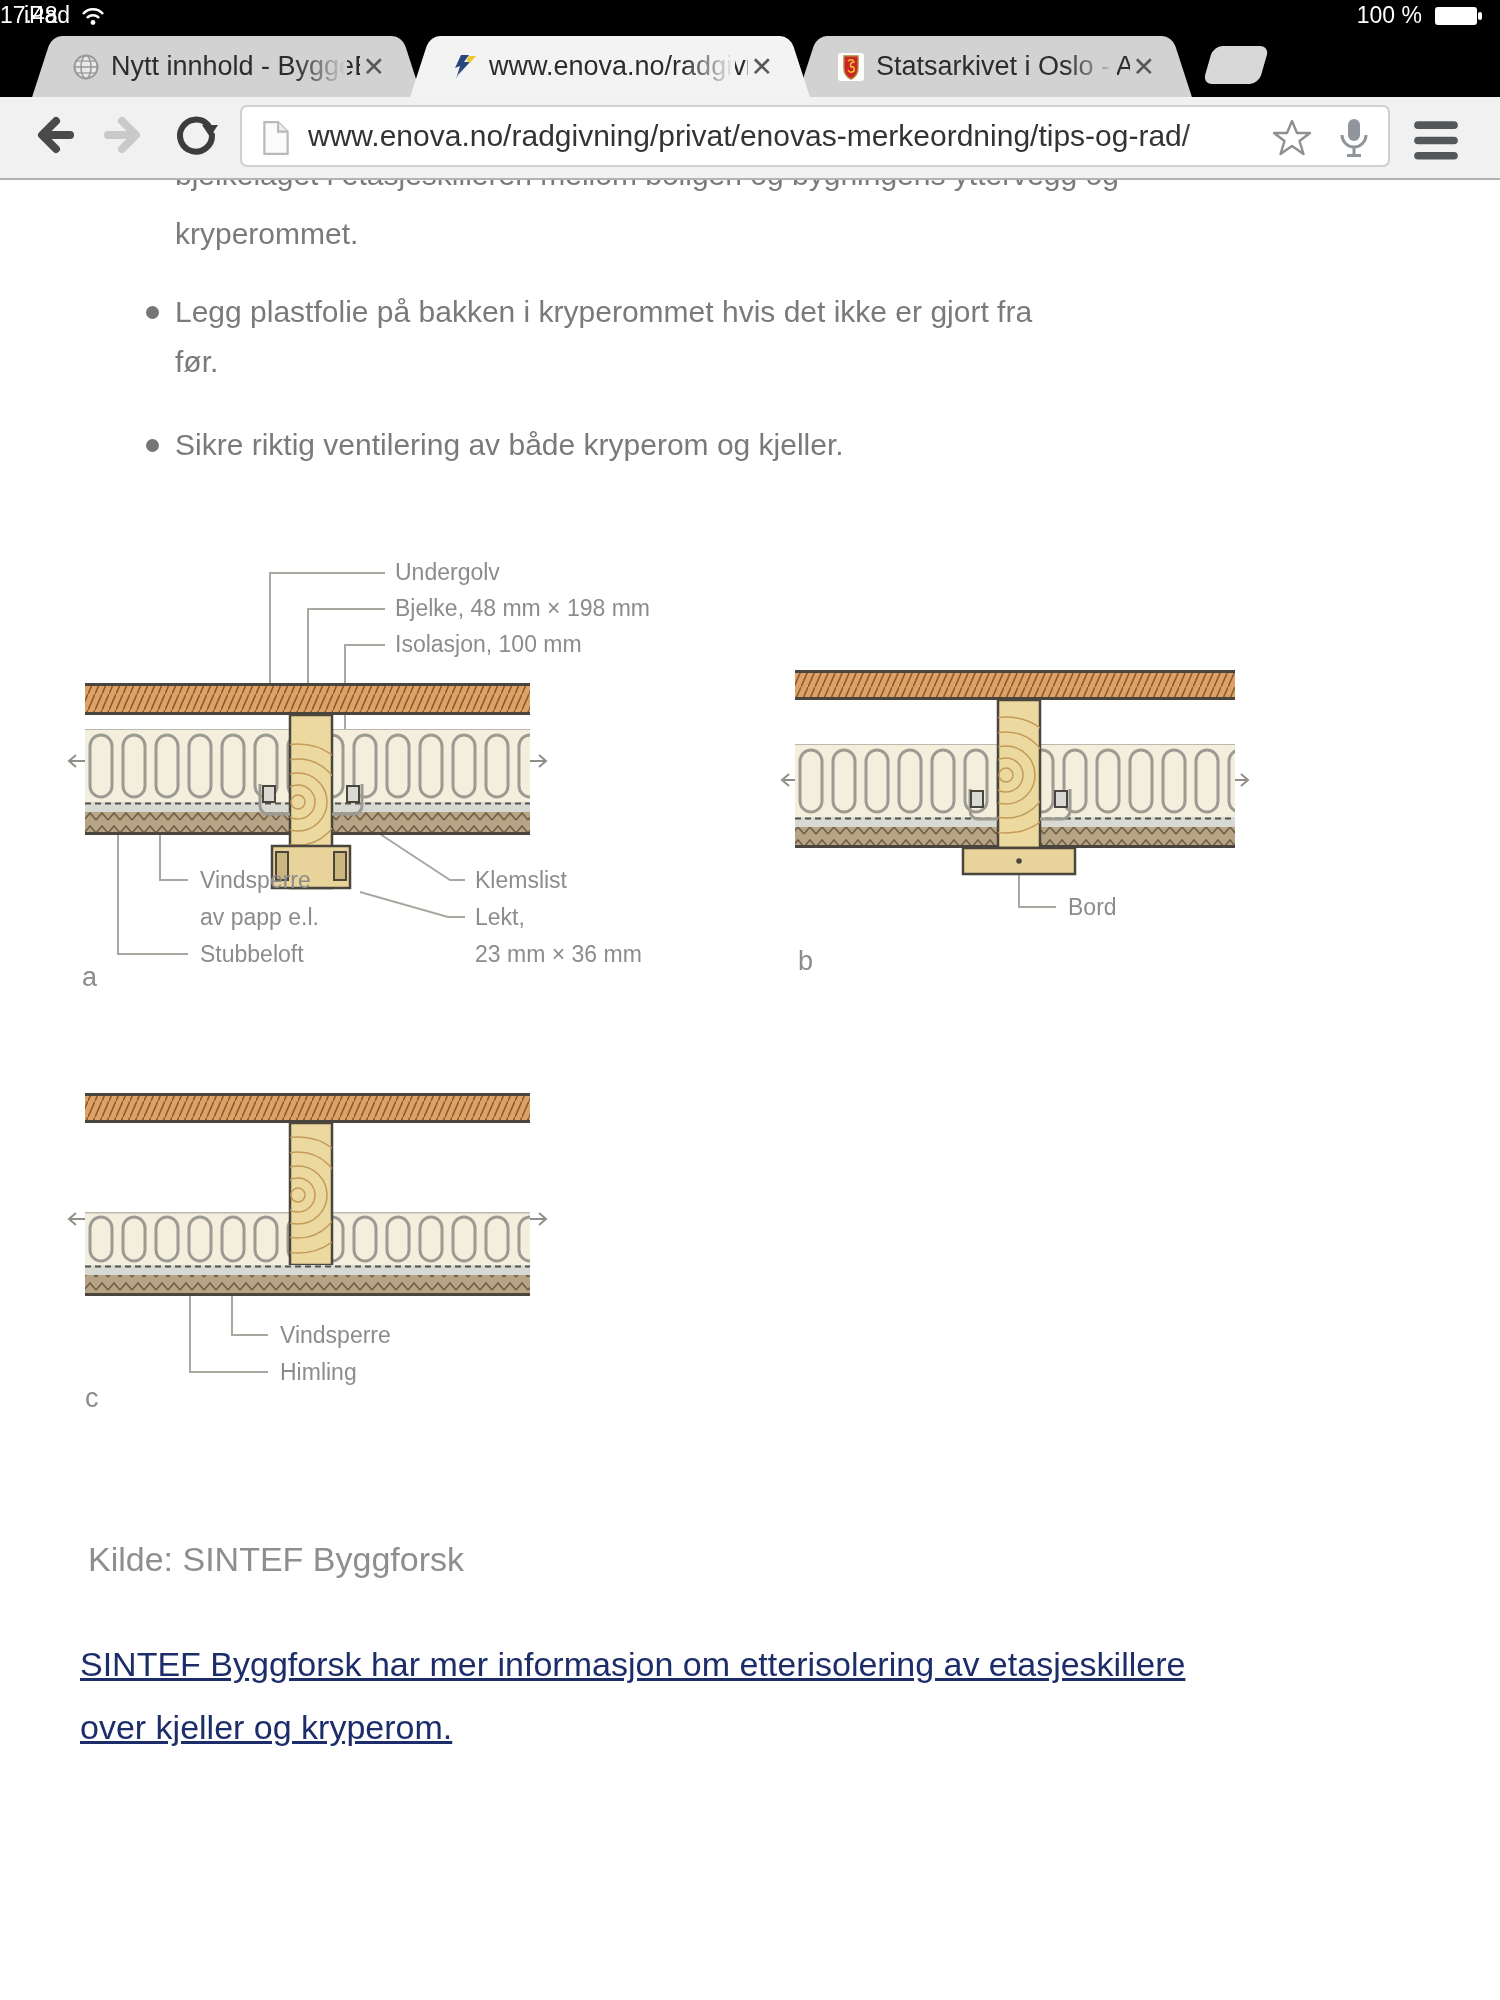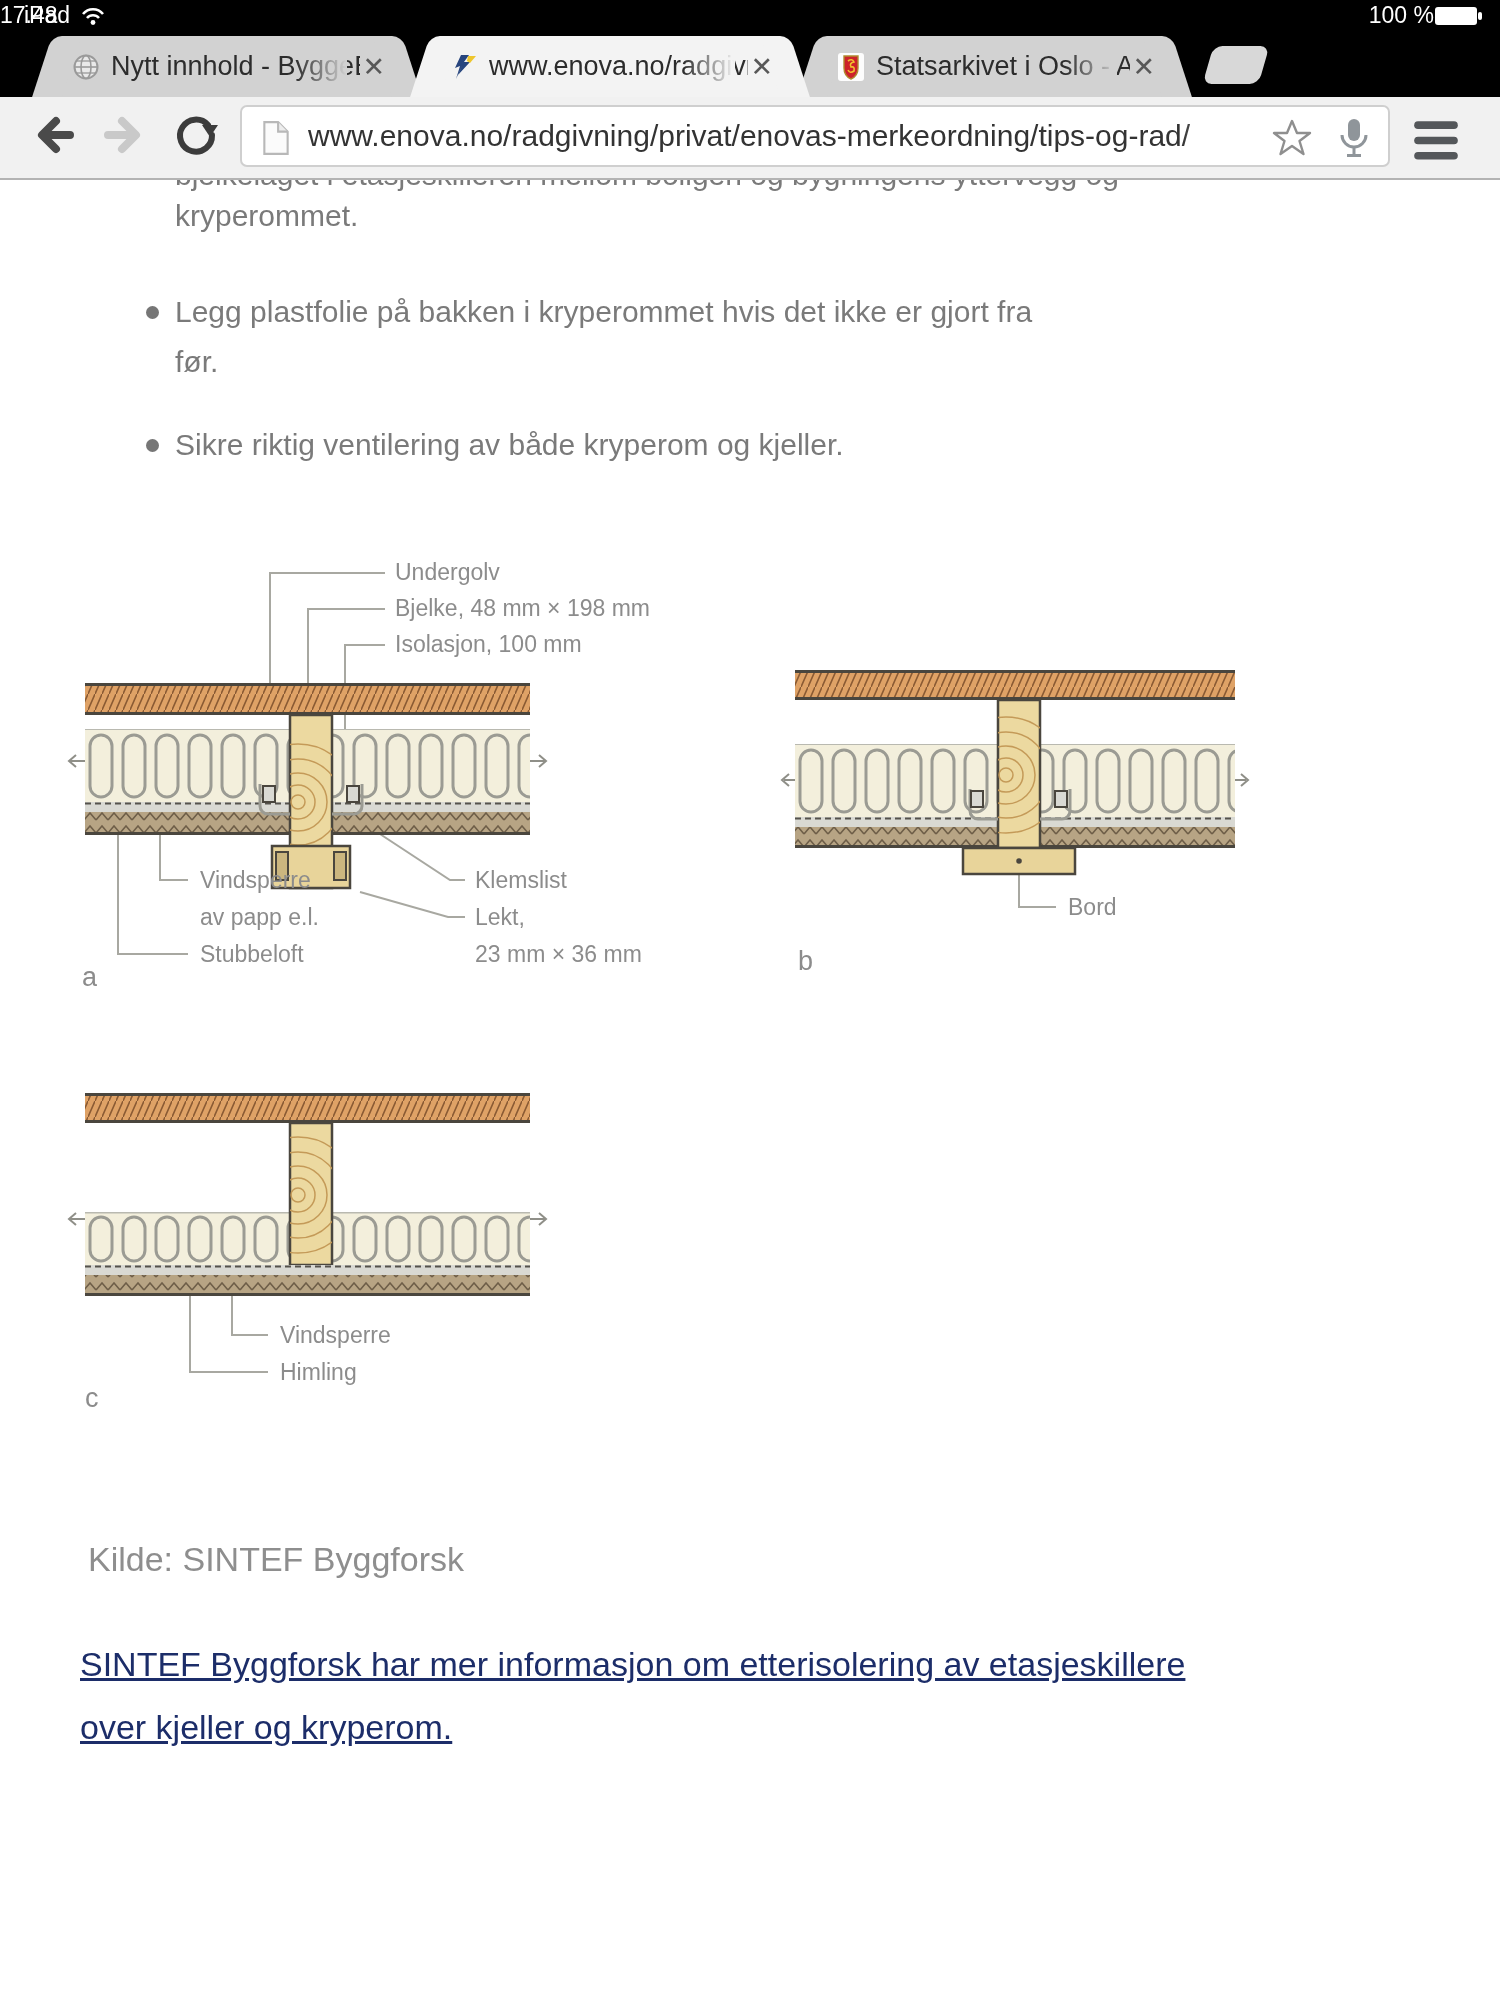--- a/index.html
+++ b/index.html
@@ -3,21 +3,21 @@
 <meta charset="utf-8">
 <style>
   html,body{margin:0;padding:0;}
   #screen{position:relative;width:1500px;height:1840px;background:#ffffff;overflow:hidden;
           font-family:"Liberation Sans",sans-serif;}
   
   #chrome-top{position:absolute;left:0;top:0;width:1500px;height:97px;background:#000;z-index:20;}
   .statusbar{position:absolute;left:0;top:0;width:100%;height:30px;color:#fff;font-size:23px;}
   .sb-left{position:absolute;left:24px;top:2px;display:flex;align-items:center;gap:10px;}
   .sb-time{position:absolute;left:0;right:0;top:2px;}
-  .sb-right{position:absolute;right:16px;top:2px;display:flex;align-items:center;gap:0;}
+  .sb-right{position:absolute;right:16px;top:2px;display:flex;align-items:center;gap:12px;}
   .tab{position:absolute;top:36px;height:61px;border-radius:12px 12px 0 0;}
   .tab.inactive{background:#d2d2d2;}
   .tab.active{background:#f3f3f3;z-index:5;}
   .tab:before,.tab:after{content:"";position:absolute;top:0;bottom:0;width:30px;background:inherit;}
   .tab:before{left:-15px;transform:skewX(-18deg);border-radius:10px 0 0 0;}
   .tab:after{right:-15px;transform:skewX(18deg);border-radius:0 10px 0 0;}
   .tab-inner{position:absolute;left:6px;right:6px;top:0;bottom:0;display:flex;align-items:center;z-index:2;}
   .tab-fav{width:30px;height:30px;margin:0 10px 0 8px;flex:0 0 auto;}
   .tab-title{font-size:27px;color:#2c2c2c;white-space:nowrap;overflow:hidden;flex:1 1 auto;position:relative;}
   .tab-fade{position:absolute;top:0;bottom:0;right:44px;width:52px;z-index:3;}
@@ -144,21 +144,21 @@
     </div>
 
     <svg class="tb-icon" style="left:1412px;top:20px;" width="44" height="40" viewBox="0 0 44 40">
       <rect x="2" y="2" width="40" height="7" rx="3.5" fill="#54575a"></rect>
       <rect x="2" y="16" width="40" height="7" rx="3.5" fill="#54575a"></rect>
       <rect x="2" y="30" width="40" height="7" rx="3.5" fill="#54575a"></rect>
     </svg>
   </div>
 
   <div class="body-text" style="left:175px;top:158px;">bjelkelaget i etasjeskilleren mellom boligen og bygningens yttervegg og</div>
-  <div class="body-text" style="left:175px;top:199px;">kryperommet.</div>
+  <div class="body-text" style="left:175px;top:217px;">kryperommet.</div>
 
   <div class="bullet-dot" style="left:146px;top:306px;"></div>
   <div class="body-text" style="left:175px;top:295px;">Legg plastfolie på bakken i kryperommet hvis det ikke er gjort fra</div>
   <div class="body-text" style="left:175px;top:345px;">før.</div>
 
   <div class="bullet-dot" style="left:146px;top:439px;"></div>
   <div class="body-text" style="left:175px;top:428px;">Sikre riktig ventilering av både kryperom og kjeller.</div>
 
   <svg width="0" height="0" style="position:absolute;" aria-hidden="true">
     <defs>

